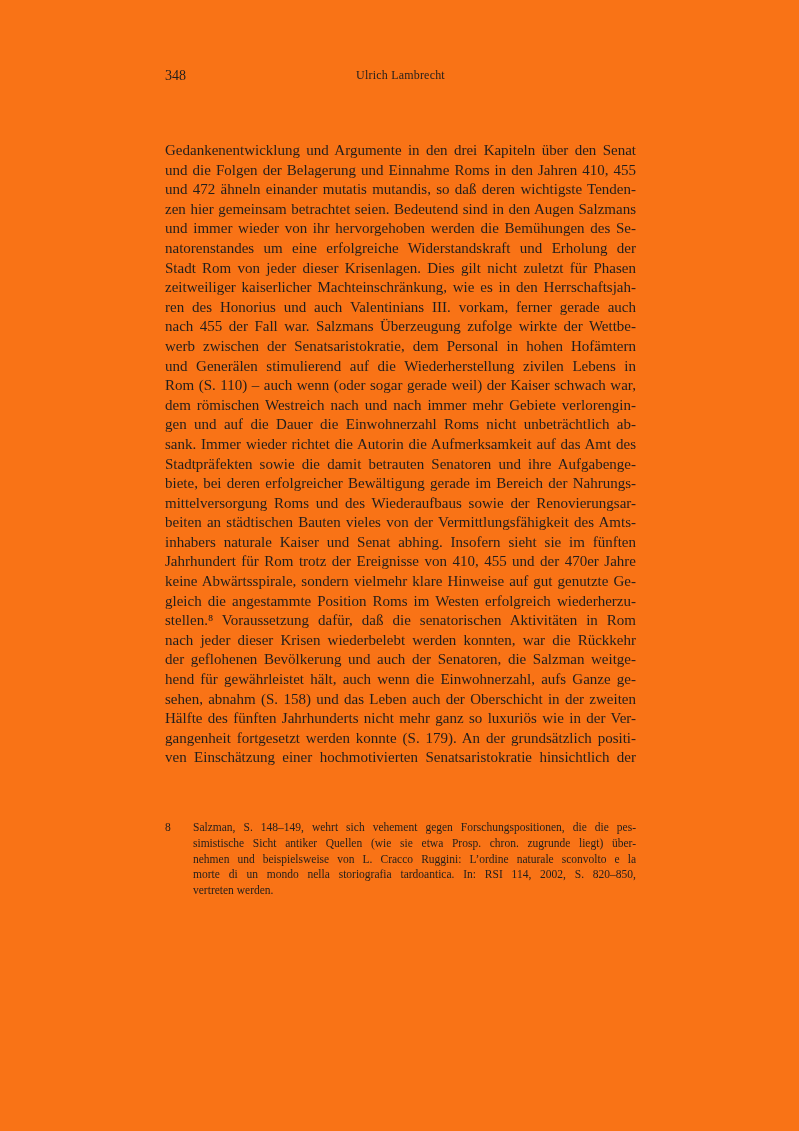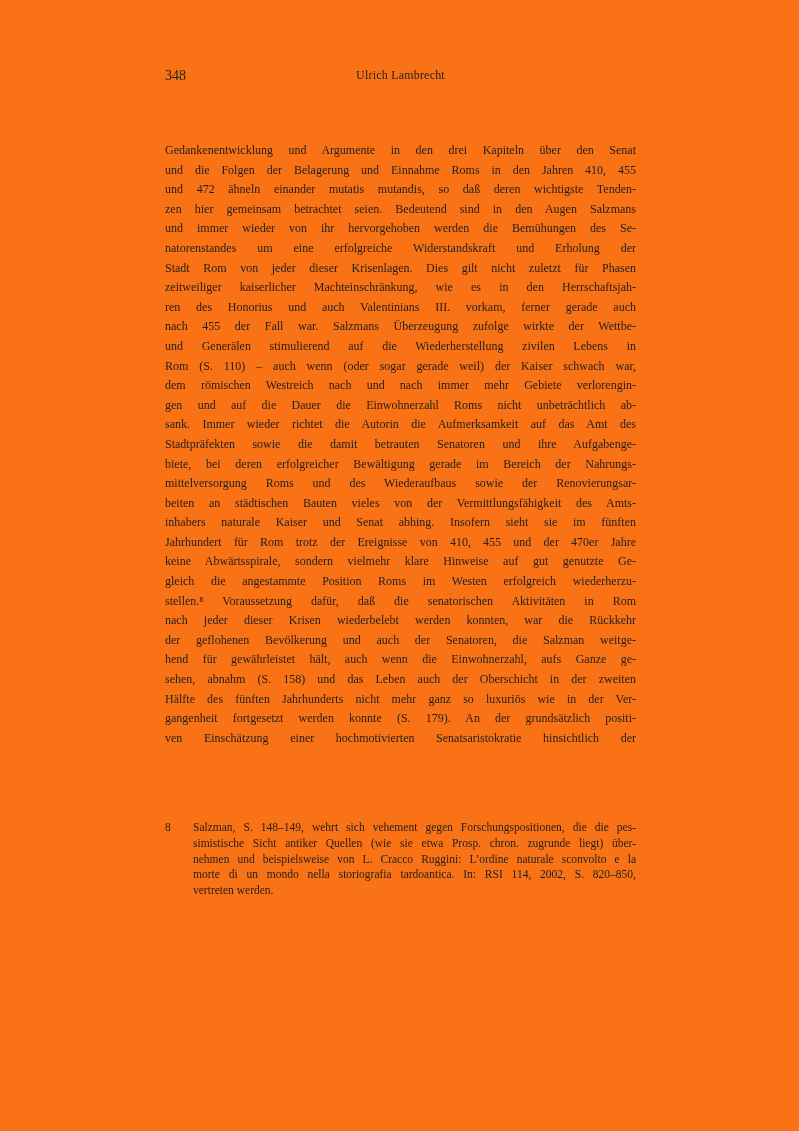--- a/index.html
+++ b/index.html
@@ -37,21 +37,21 @@
     width: 100%;
     text-align: center;
     font-size: 12px;
     letter-spacing: 0.2px;
   }
   .body-text {
     position: absolute;
     top: 141px;
     left: 165px;
     width: 471px;
-    font-size: 12px;
+    font-size: 15px;
     line-height: 19.6px;
   }
   .body-line {
     text-align: justify;
     text-align-last: justify;
     white-space: normal;
     hyphens: none;
   }
   .footnote-block {
     position: absolute;
@@ -92,20 +92,21 @@
       <div class="body-line">Gedankenentwicklung und Argumente in den drei Kapiteln über den Senat</div>
       <div class="body-line">und die Folgen der Belagerung und Einnahme Roms in den Jahren 410, 455</div>
       <div class="body-line">und 472 ähneln einander mutatis mutandis, so daß deren wichtigste Tenden-</div>
       <div class="body-line">zen hier gemeinsam betrachtet seien. Bedeutend sind in den Augen Salzmans</div>
       <div class="body-line">und immer wieder von ihr hervorgehoben werden die Bemühungen des Se-</div>
       <div class="body-line">natorenstandes um eine erfolgreiche Widerstandskraft und Erholung der</div>
       <div class="body-line">Stadt Rom von jeder dieser Krisenlagen. Dies gilt nicht zuletzt für Phasen</div>
       <div class="body-line">zeitweiliger kaiserlicher Machteinschränkung, wie es in den Herrschaftsjah-</div>
       <div class="body-line">ren des Honorius und auch Valentinians III. vorkam, ferner gerade auch</div>
       <div class="body-line">nach 455 der Fall war. Salzmans Überzeugung zufolge wirkte der Wettbe-</div>
+      <div class="body-line">werb zwischen der Senatsaristokratie, dem Personal in hohen Hofämtern</div>
       <div class="body-line">und Generälen stimulierend auf die Wiederherstellung zivilen Lebens in</div>
       <div class="body-line">Rom (S. 110) – auch wenn (oder sogar gerade weil) der Kaiser schwach war,</div>
       <div class="body-line">dem römischen Westreich nach und nach immer mehr Gebiete verlorengin-</div>
       <div class="body-line">gen und auf die Dauer die Einwohnerzahl Roms nicht unbeträchtlich ab-</div>
       <div class="body-line">sank. Immer wieder richtet die Autorin die Aufmerksamkeit auf das Amt des</div>
       <div class="body-line">Stadtpräfekten sowie die damit betrauten Senatoren und ihre Aufgabenge-</div>
       <div class="body-line">biete, bei deren erfolgreicher Bewältigung gerade im Bereich der Nahrungs-</div>
       <div class="body-line">mittelversorgung Roms und des Wiederaufbaus sowie der Renovierungsar-</div>
       <div class="body-line">beiten an städtischen Bauten vieles von der Vermittlungsfähigkeit des Amts-</div>
       <div class="body-line">inhabers naturale Kaiser und Senat abhing. Insofern sieht sie im fünften</div>

